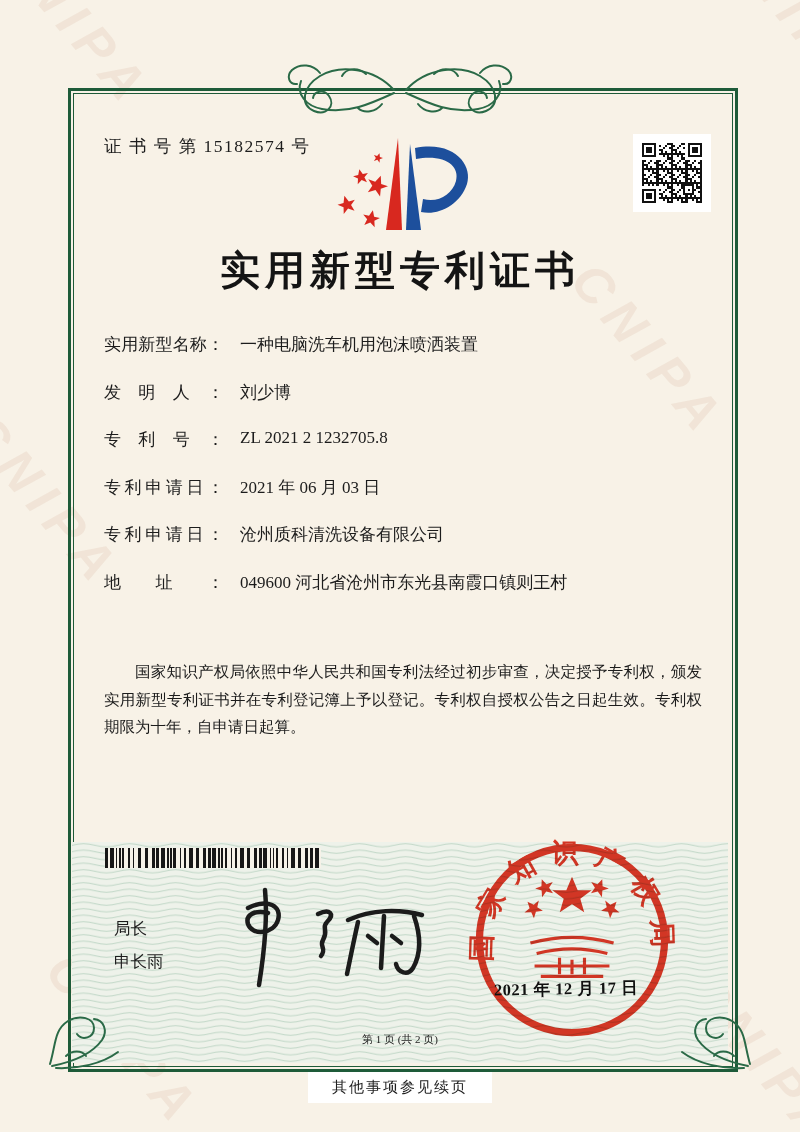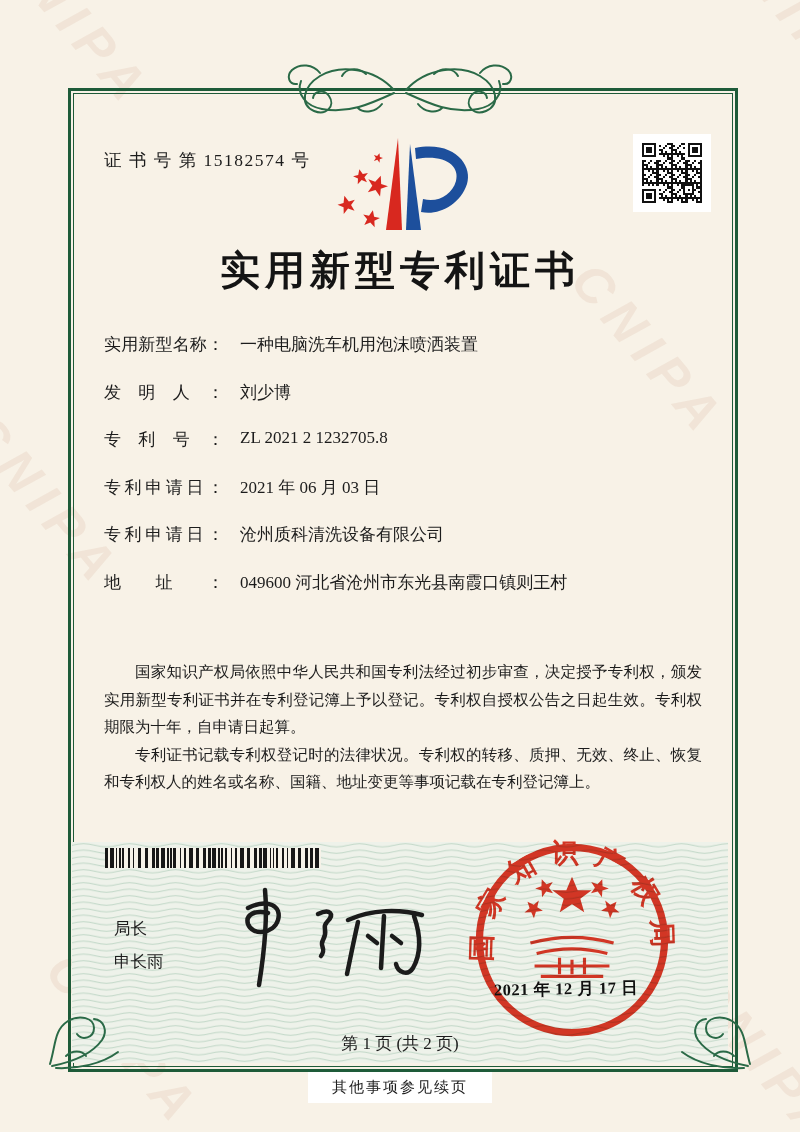--- a/index.html
+++ b/index.html
@@ -4,21 +4,21 @@
 <style>
   html,body{margin:0;padding:0;background:#f8f2e7;}
   .page{position:relative;width:800px;height:1132px;background:#f8f2e7;overflow:hidden;
         font-family:"Liberation Serif","DejaVu Serif",serif;color:#1c1c1c;}
   .wm{position:absolute;font-family:"Liberation Sans","DejaVu Sans",sans-serif;
       font-weight:bold;font-style:italic;font-size:52px;letter-spacing:10px;
       color:rgba(199,148,122,0.14);transform:rotate(50deg);white-space:nowrap;pointer-events:none;}
   .cert{position:absolute;left:68px;top:88px;width:664px;height:978px;border:3px solid #1e5b39;}
   .cert::after{content:"";position:absolute;inset:2px;border:1px solid #1e5b39;}
   .waves{position:absolute;left:72px;top:842px;width:656px;height:221px;}
-  .cert-no{position:absolute;left:104px;top:148px;font-size:17.5px;letter-spacing:1.5px;}
+  .cert-no{position:absolute;left:104px;top:134px;font-size:17.5px;letter-spacing:1.5px;}
   .logo{position:absolute;left:330px;top:126px;width:155px;height:114px;}
   .qrbox{position:absolute;left:633px;top:134px;width:78px;height:78px;background:#fff;
          display:flex;align-items:center;justify-content:center;}
   .qrbox svg{width:60px;height:60px;}
   .title{position:absolute;left:0;top:243px;width:100%;text-align:center;font-size:40px;
          font-weight:bold;letter-spacing:5px;color:#141414;}
   .fields{position:absolute;left:104px;top:333px;width:600px;font-size:17px;}
   .frow{position:relative;height:26px;margin-bottom:21.5px;white-space:nowrap;}
   .flabel{display:inline-block;width:120px;text-align:justify;text-align-last:justify;
           vertical-align:top;}
@@ -27,21 +27,21 @@
   .paras{position:absolute;left:104px;top:658px;width:598px;font-size:15.5px;
          line-height:1.78;text-align:justify;}
   .paras p{margin:0;text-indent:2em;}
   .barcode{position:absolute;left:105px;top:848px;width:216px;height:20px;display:flex;}
   .barcode i{display:block;height:100%;}
   .sig-labels{position:absolute;left:114px;top:912px;font-size:16.5px;line-height:2.0;}
   .signature{position:absolute;left:222px;top:884px;width:212px;height:106px;}
   .seal{position:absolute;left:468px;top:836px;width:208px;height:208px;mix-blend-mode:multiply;}
   .seal-date{position:absolute;left:494px;top:978px;width:180px;font-size:16.5px;font-weight:bold;
              color:#101010;transform:rotate(-1deg);letter-spacing:0.5px;}
-  .page-info{position:absolute;left:0;top:1032px;width:100%;text-align:center;font-size:17px;}
+  .page-info{position:absolute;left:0;top:1032px;width:100%;text-align:center;font-size:11px;}
   .cont-note{position:absolute;left:50%;top:1072px;transform:translateX(-50%);
              background:#ffffff;padding:6px 24px;font-size:15px;letter-spacing:2px;}
   .orn-top{position:absolute;left:278px;top:60px;width:244px;height:58px;}
   .orn-bl{position:absolute;left:42px;top:1012px;width:84px;height:58px;}
   .orn-br{position:absolute;left:674px;top:1012px;width:84px;height:58px;transform:scaleX(-1);}
 </style>
 </head>
 <body>
 
 <div class="page">
@@ -471,21 +471,20 @@
     <div class="frow">
       <span class="flabel">专利申请日：</span><span class="fvalue">沧州质科清洗设备有限公司</span>
     </div>
     <div class="frow">
       <span class="flabel">地址：</span><span class="fvalue">049600 河北省沧州市东光县南霞口镇则王村</span>
     </div>
   </div>
 
   <div class="paras">
     <p>国家知识产权局依照中华人民共和国专利法经过初步审查，决定授予专利权，颁发实用新型专利证书并在专利登记簿上予以登记。专利权自授权公告之日起生效。专利权期限为十年，自申请日起算。</p>
-    <p>专利证书记载专利权登记时的法律状况。专利权的转移、质押、无效、终止、恢复和专利权人的姓名或名称、国籍、地址变更等事项记载在专利登记簿上。</p>
   </div>
 
   <div class="barcode" id="barcode-bars">
       <i style="width:4px;background:#171717"></i>
       <i style="width:2px;background:#f6f2e8"></i>
       <i style="width:5px;background:#171717"></i>
       <i style="width:3px;background:#f6f2e8"></i>
       <i style="width:2px;background:#171717"></i>
       <i style="width:2px;background:#f6f2e8"></i>
       <i style="width:2px;background:#171717"></i>

